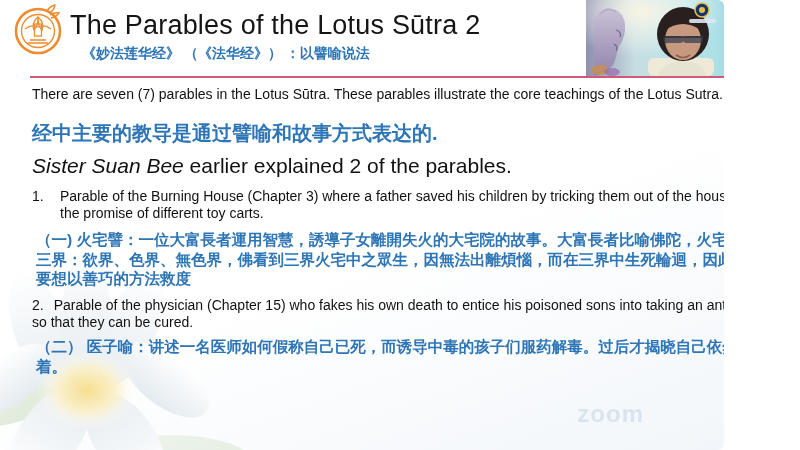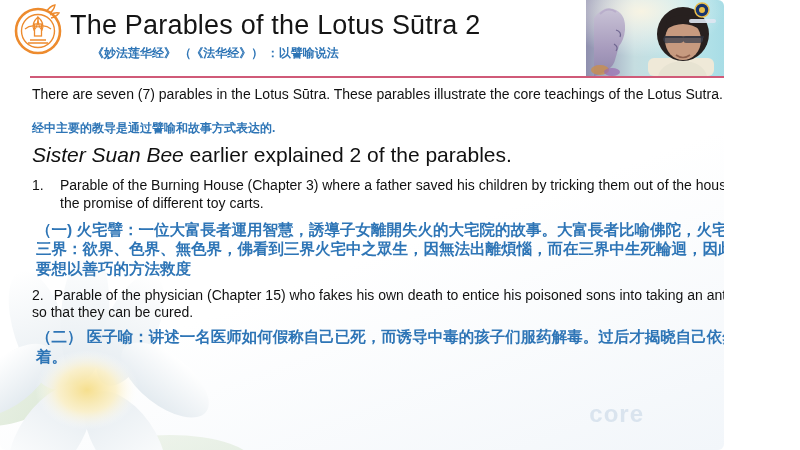--- a/index.html
+++ b/index.html
@@ -19,34 +19,34 @@
 
   
   .header { position: absolute; top: 0; left: 0; width: 800px; height: 76px; }
   .org-logo { position: absolute; left: 12px; top: 2px; width: 54px; height: 56px; }
   .title-wrap { position: absolute; left: 70px; top: 10px; width: 590px; }
   .page-title {
     font-size: 27px; font-weight: 400; color: #151515;
     letter-spacing: 0.2px; line-height: 1.15; white-space: nowrap;
   }
   .page-subtitle {
-    margin-top: 4px; margin-left: 22px;
-    font-size: 12px; font-weight: 700; color: #2E75B6; white-space: nowrap;
+    margin-top: 4px; margin-left: 12px;
+    font-size: 14px; font-weight: 700; color: #2E75B6; white-space: nowrap;
   }
   .divider {
     position: absolute; left: 30px; top: 76px; width: 727px; height: 2px;
     background: #d05a78;
   }
 
   
   .content { position: absolute; left: 32px; top: 86px; width: 740px; }
   .en { font-size: 14px; color: #111; line-height: 1.22; }
   .intro { margin-bottom: 18px; }
   .zh {
-    color: #2E75B6; font-weight: 700; font-size: 12px; line-height: 1.28;
+    color: #2E75B6; font-weight: 700; font-size: 20px; line-height: 1.28;
   }
   .zh-intro { margin-bottom: 7px; }
   .presenter-line { font-size: 21px; color: #111; margin-bottom: 10px; }
   .presenter-line .it { font-style: italic; }
   .list-item1 {
     padding-left: 28px; text-indent: -28px; margin-bottom: 8px;
   }
   .list-item1 .num { display: inline-block; text-indent: 0; width: 28px; }
   .zh-block1 { padding-left: 4px; font-size: 15.5px; margin-bottom: 8px; }
   .list-item2 { margin-bottom: 6px; }
@@ -171,15 +171,15 @@
       </g>
 
       <g>
         <circle cx="116" cy="10" r="7" fill="#16346e" stroke="#e8bd4a" stroke-width="1.5"></circle>
         <circle cx="116" cy="10" r="3" fill="#e8bd4a"></circle>
         <rect x="103" y="19" width="27" height="4" rx="2" fill="#dfe7f2" opacity="0.9"></rect>
       </g>
     </svg>
   </div>
 
-  <div class="zoom-mark">core</div>
+  <div class="zoom-mark">zoom</div>
 
 </div>
 
 </body></html>

